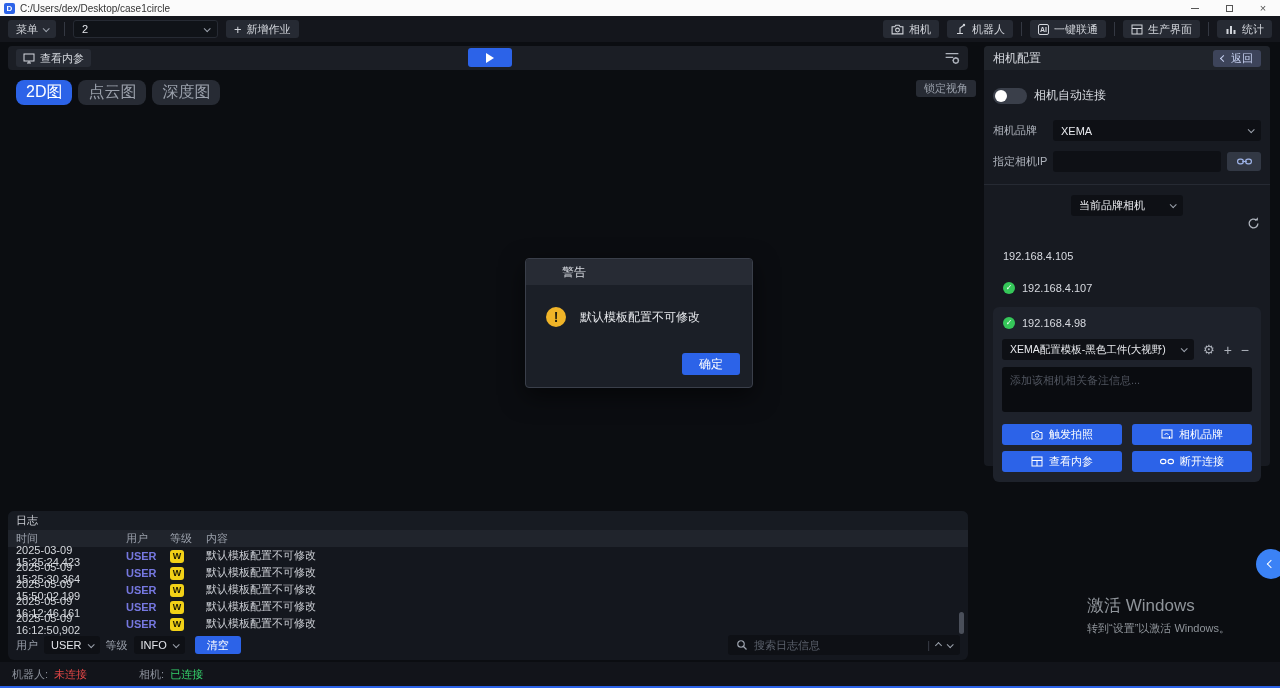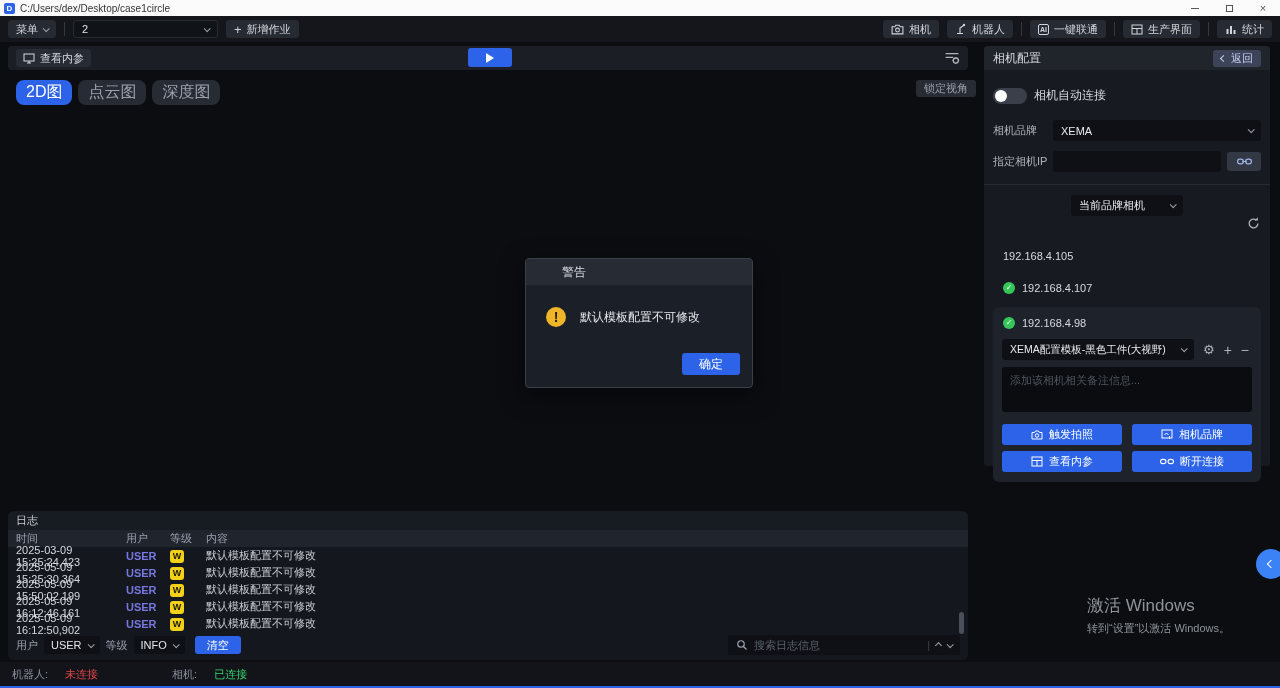--- a/index.html
+++ b/index.html
@@ -131,21 +131,21 @@
   .pm-glyph{font-size:14px;line-height:1;color:#aeb3bc;}
   .remark-label{margin-top:11px;font-size:11px;color:#aeb3bc;}
   .remark-area{margin-top:7px;width:100%;height:45px;background:#0a0c10;border:none;border-radius:3px;
     resize:none;color:#d7dae0;font-size:11px;padding:6px 8px;outline:none;font-family:inherit;}
   .remark-area::placeholder{color:#50555f;}
   .btn-grid{display:grid;grid-template-columns:1fr 1fr;gap:6px 10px;margin-top:9px;}
   .blue-btn{height:21px;background:#2c63e8;border:none;border-radius:3px;color:#fff;font-size:11px;
     display:flex;align-items:center;justify-content:center;gap:6px;font-family:inherit;}
   
   .statusbar{position:absolute;left:0;top:662px;width:1280px;height:24px;background:#12141a;
-    display:flex;align-items:center;padding:0 12px;font-size:11px;color:#8b909a;gap:17px;}
+    display:flex;align-items:center;padding:0 12px;font-size:11px;color:#8b909a;gap:6px;}
   .st-red{color:#e14646;}
   .st-green{color:#35d36b;}
   .st-gap{width:40px;}
   .bottom-line{position:absolute;left:0;top:686px;width:1280px;height:2px;background:#2c63e8;}
   
   .expand-handle{position:absolute;left:1256px;top:549px;width:30px;height:30px;border-radius:50%;
     background:#3b82f6;display:flex;align-items:center;justify-content:center;}
   .expand-handle .chev{border-color:#fff;width:6px;height:6px;}
   .watermark{position:absolute;left:1087px;top:594px;color:#8f949a;}
   .wm1{font-size:17px;}

